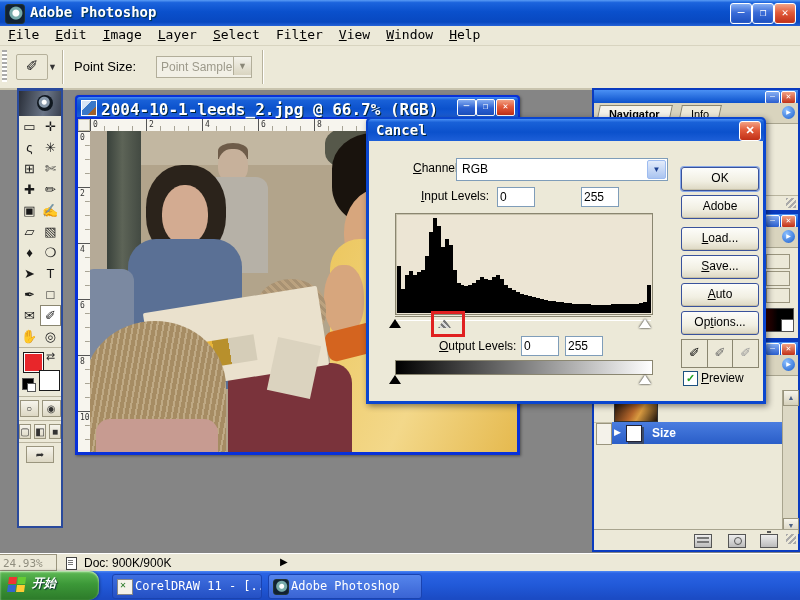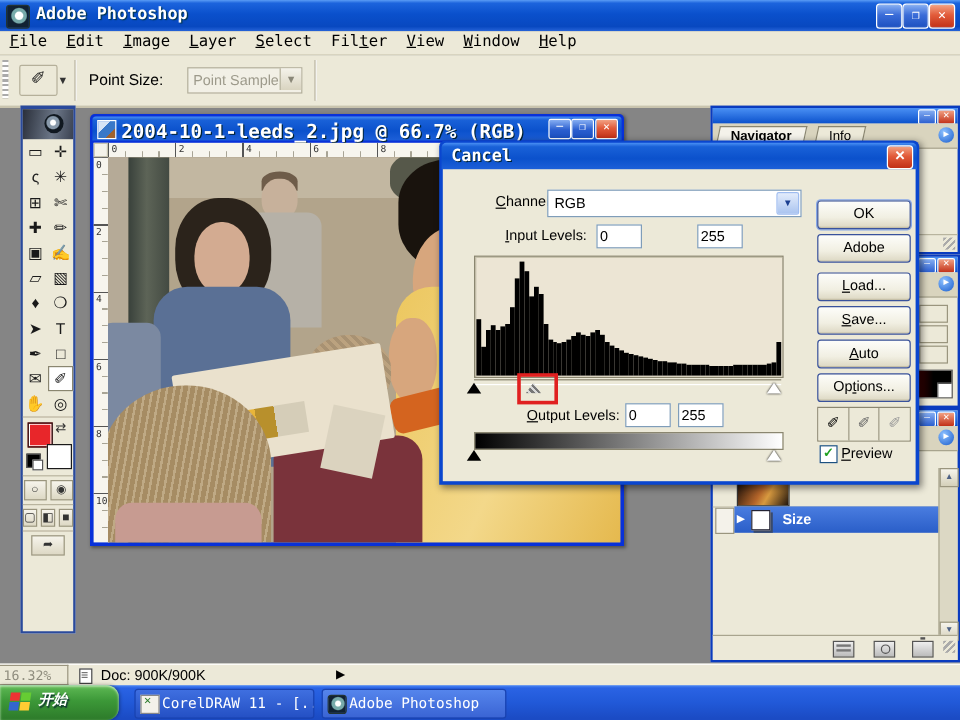--- a/index.html
+++ b/index.html
@@ -535,21 +535,21 @@
         <div class="dropper-btn" style="color:#999;">✐</div>
       </div>
       <div id="preview-row">
         <div id="preview-check">✓</div>
         <div id="preview-label"><u>P</u>review</div>
       </div>
     </div>
   </div>
 
   <div id="statusbar">
-    <div id="status-zoom" class="mono">16.32%</div>
+    <div id="status-zoom" class="mono">24.93%</div>
     <div id="status-doc-icon"></div>
     <div id="status-doc">Doc: 900K/900K</div>
     <div id="status-expand">▶</div>
   </div>
 
   <div id="taskbar">
     <div id="start-btn">
       <div id="start-flag">
         <div class="flag-sq" style="left:0;top:0;background:#e33;"></div>
         <div class="flag-sq" style="left:9px;top:0;background:#6c3;"></div>

